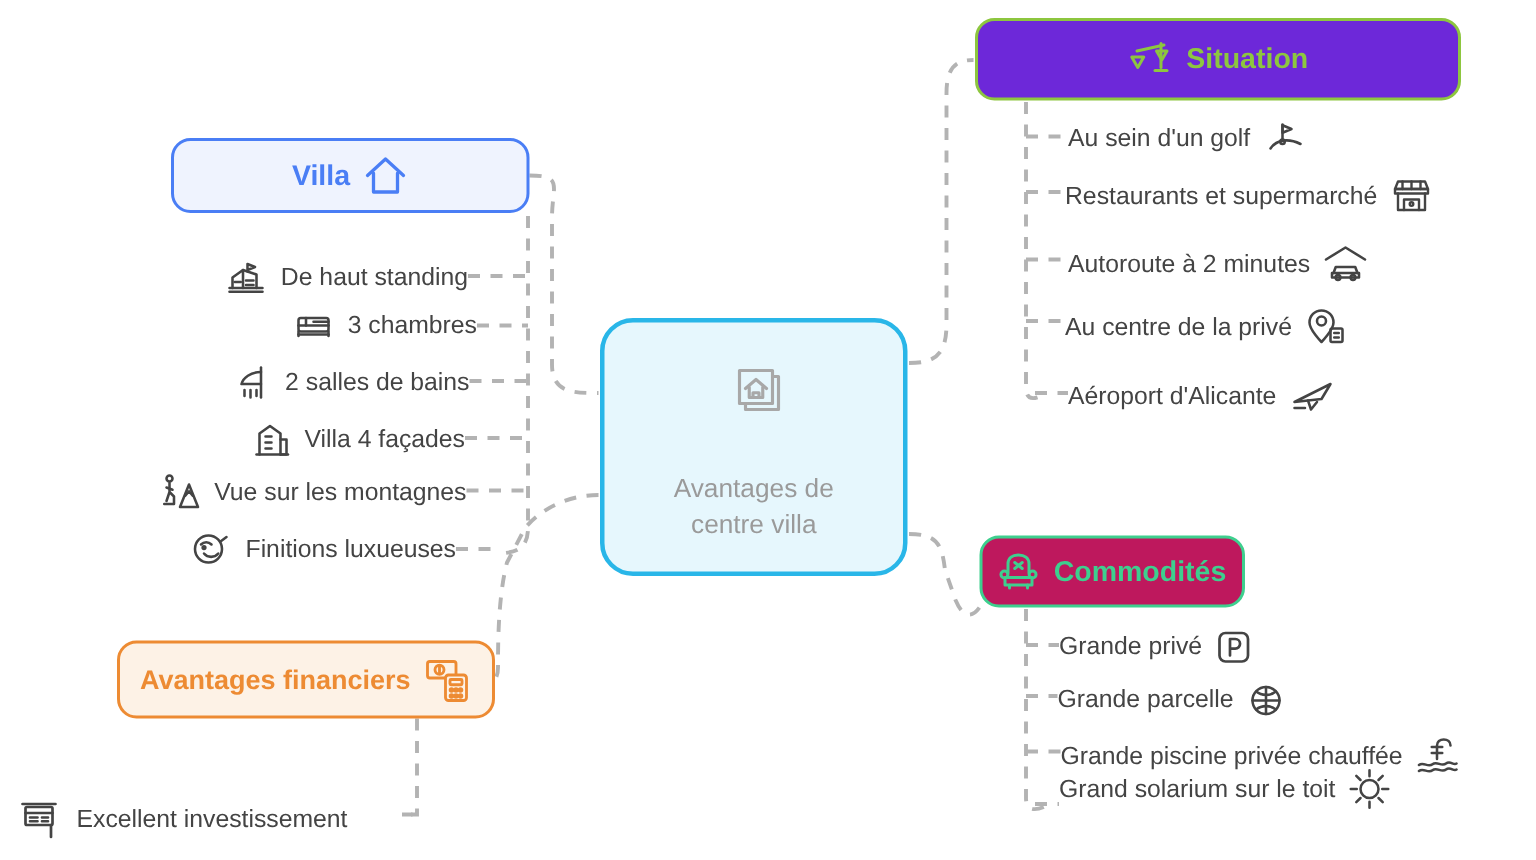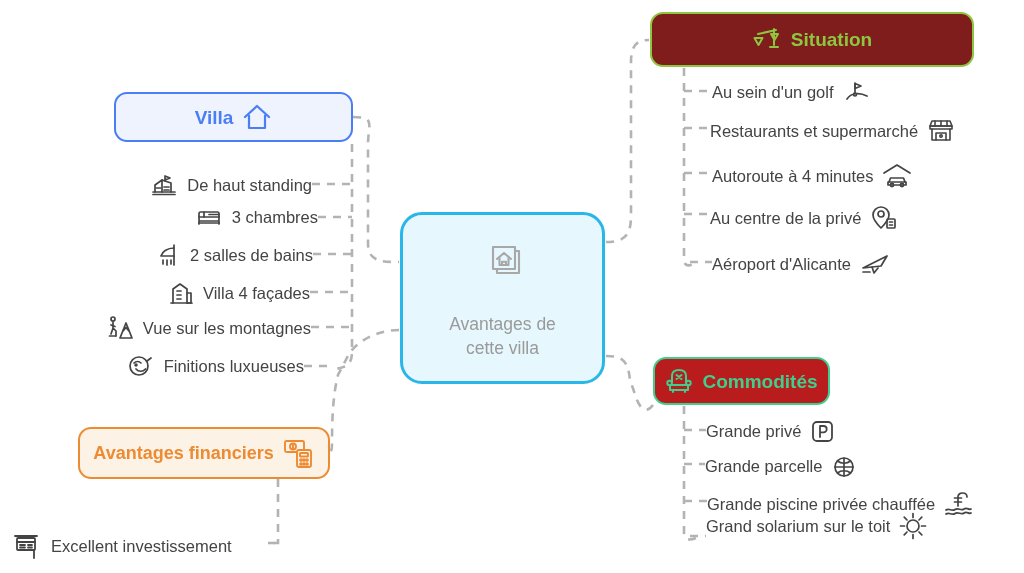--- a/index.html
+++ b/index.html
@@ -30,26 +30,26 @@
   .pill .pill-label { line-height: 1; }
   .pill .pill-icon { display: flex; align-items: center; }
 
   #pill-villa {
     left: 114px; top: 92px; width: 239px; height: 50px;
     border-color: #4a7ef5; background: #eff3fe; color: #4a7ef5;
     font-size: 19px;
   }
   #pill-situation {
     left: 650px; top: 12px; width: 324px; height: 55px;
-    border-color: #8dc63f; background: #7f1d1d; color: #8dc63f;
+    border-color: #8dc63f; background: #6d28d9; color: #8dc63f;
     font-size: 19px;
   }
   #pill-commodites {
     left: 653px; top: 357px; width: 177px; height: 48px;
-    border-color: #3ecf8e; background: #b91c1c; color: #3ecf8e;
+    border-color: #3ecf8e; background: #be185d; color: #3ecf8e;
     font-size: 19px;
   }
   #pill-financiers {
     left: 78px; top: 427px; width: 252px; height: 52px;
     border-color: #ed8b33; background: #fdf2e6; color: #ed8b33;
     font-size: 18px;
   }
 
   
   #central-node {
@@ -127,21 +127,21 @@
       <svg width="48" height="48" viewBox="0 0 48 48" fill="none" stroke="#a8a8a8" stroke-width="2.1" stroke-linejoin="round" stroke-linecap="round">
         <path d="M14 12 h22 v22 h-22 z"></path>
         <path d="M36 16 h4 v22 h-22 v-4"></path>
         <path d="M18 24 l7-6 7 6"></path>
         <path d="M20.5 23.2 V30 h9 v-6.8"></path>
         <path d="M23 30 v-3.2 h4 V30"></path>
       </svg>
     </span>
     <div class="central-text">
       <div>Avantages de</div>
-      <div>cette villa</div>
+      <div>centre villa</div>
     </div>
   </div>
 
   <div class="pill" id="pill-villa">
     <span class="pill-label">Villa</span>
     <span class="pill-icon">
       <svg width="30" height="28" viewBox="0 0 30 28" fill="none" stroke="#4a7ef5" stroke-width="2.2" stroke-linejoin="round" stroke-linecap="round">
         <path d="M3 14 L15 3 L27 14"></path>
         <path d="M7 12.5 V25 h16 V12.5"></path>
       </svg>
@@ -257,21 +257,21 @@
         <path d="M3 8 h22 v3 h-22 z"></path>
         <path d="M8 3 v5 M14 3 v5 M20 3 v5"></path>
         <path d="M5 11 v11 h18 V11"></path>
         <path d="M9 22 v-7 h10 v7"></path>
         <circle cx="14" cy="18" r="1.2"></circle>
       </svg>
     </span>
   </div>
 
   <div class="leaf" style="left:712px; top:163px;">
-    <span>Autoroute à 4 minutes</span>
+    <span>Autoroute à 2 minutes</span>
     <span class="leaf-icon">
       <svg width="30" height="26" viewBox="0 0 30 26" fill="none" stroke="#444" stroke-width="1.7" stroke-linejoin="round" stroke-linecap="round">
         <path d="M2 10 L15 2 L28 10"></path>
         <path d="M7 19 l1.5-4 h13 L23 19"></path>
         <path d="M6 19 h18 v3 H6 z"></path>
         <circle cx="10" cy="22" r="1.6"></circle>
         <circle cx="20" cy="22" r="1.6"></circle>
       </svg>
     </span>
   </div>

